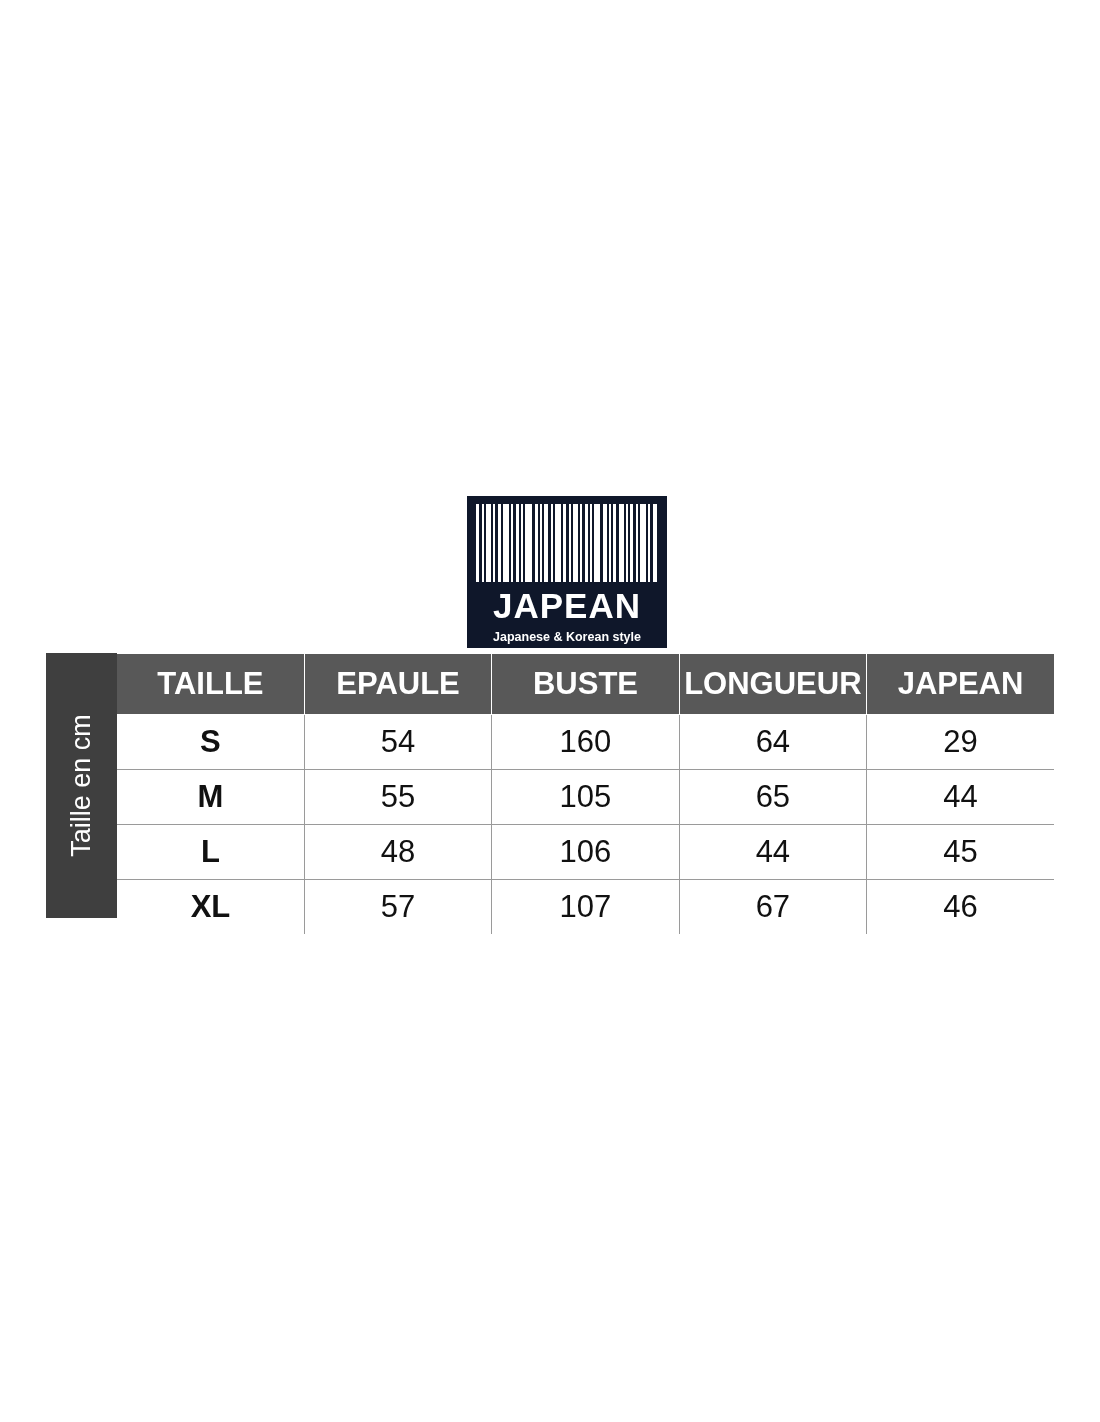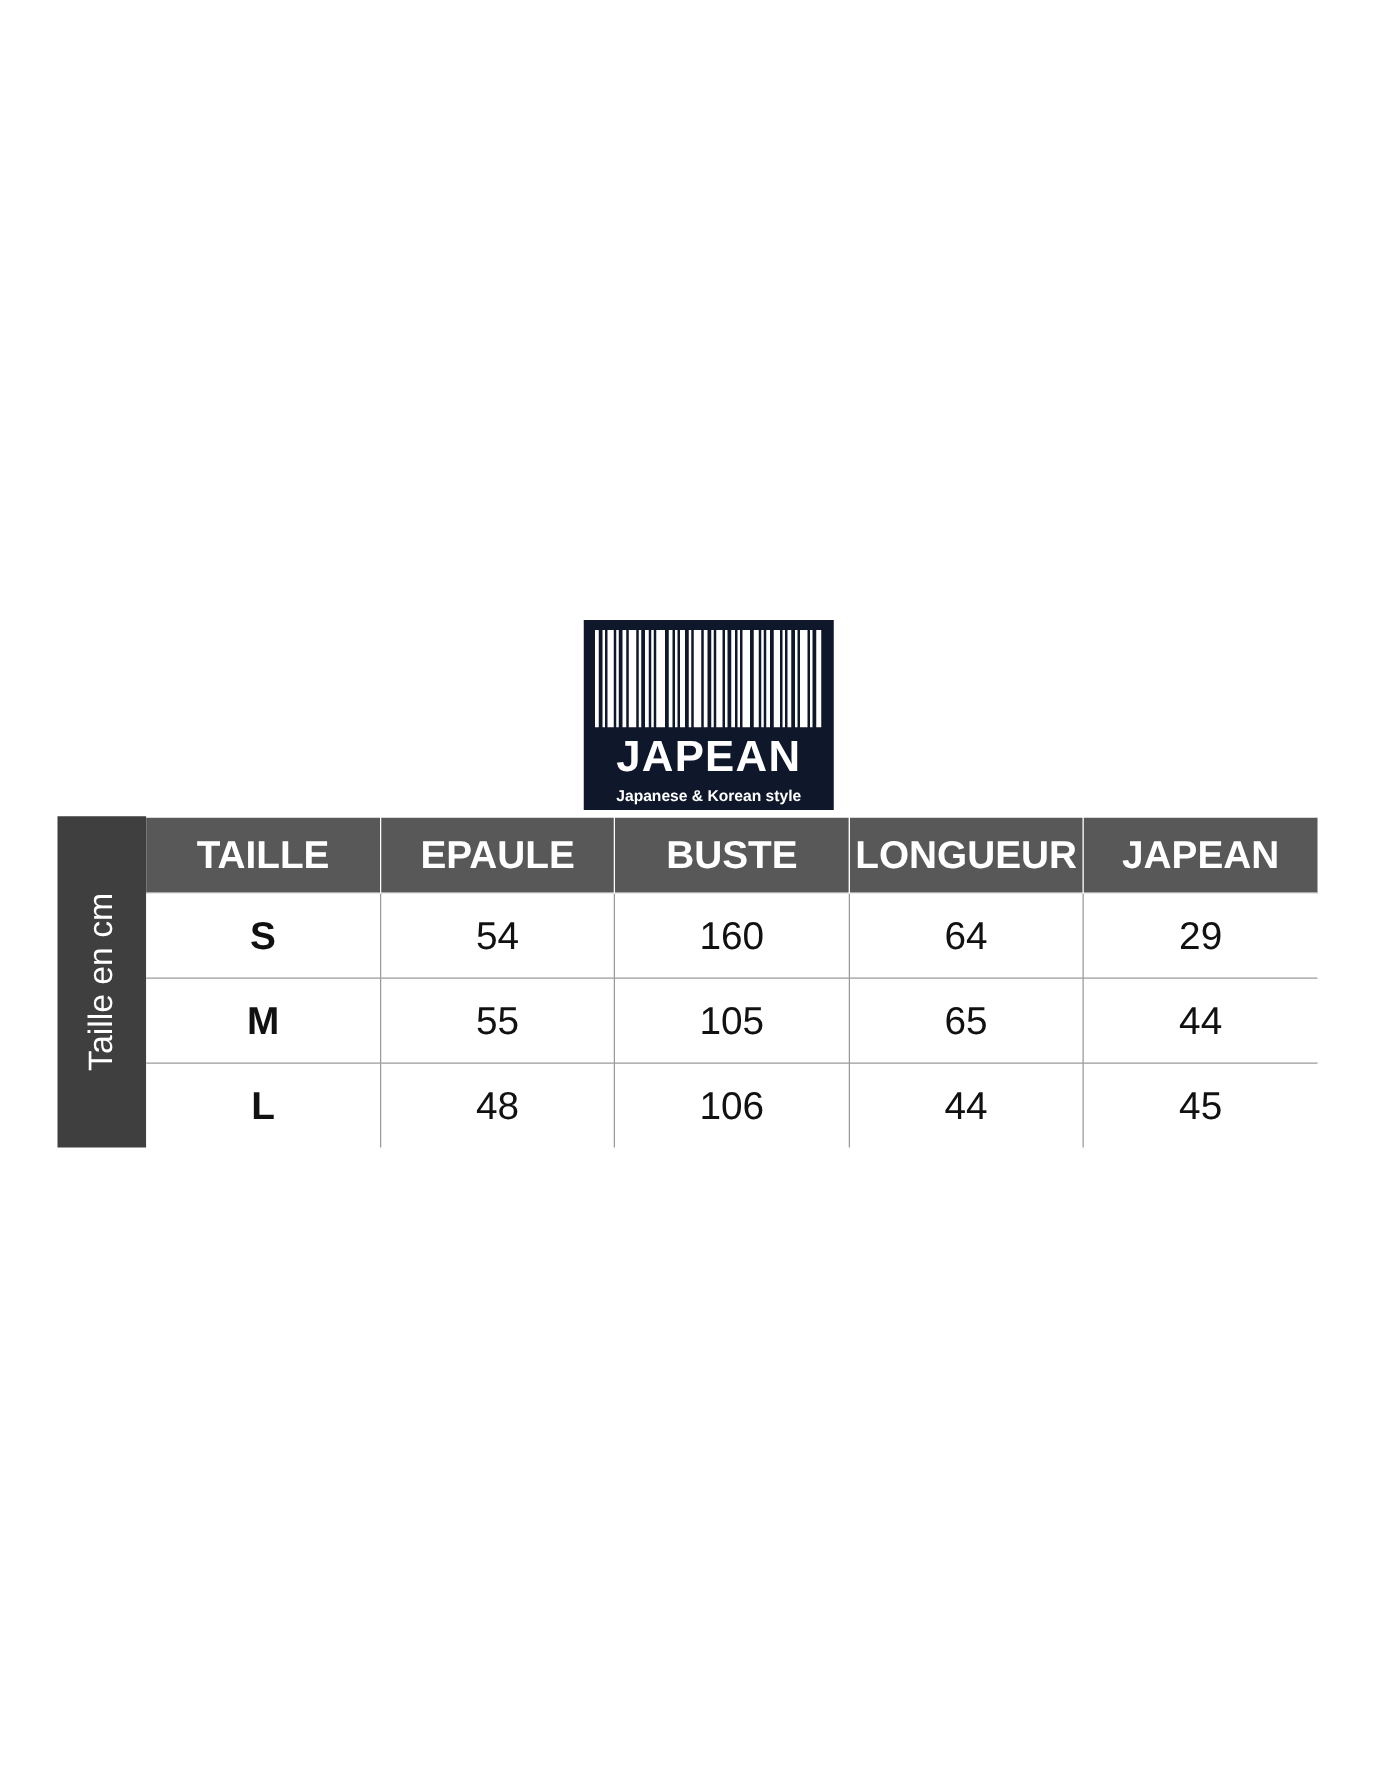--- a/index.html
+++ b/index.html
@@ -190,15 +190,22 @@
         <td>65</td>
         <td>44</td>
       </tr>
       <tr>
         <td class="size-cell">L</td>
         <td>48</td>
         <td>106</td>
         <td>44</td>
         <td>45</td>
       </tr>
+      <tr>
+        <td class="size-cell">XL</td>
+        <td>57</td>
+        <td>107</td>
+        <td>67</td>
+        <td>46</td>
+      </tr>
     </tbody>
   </table>
 </div>
 
 </body></html>

